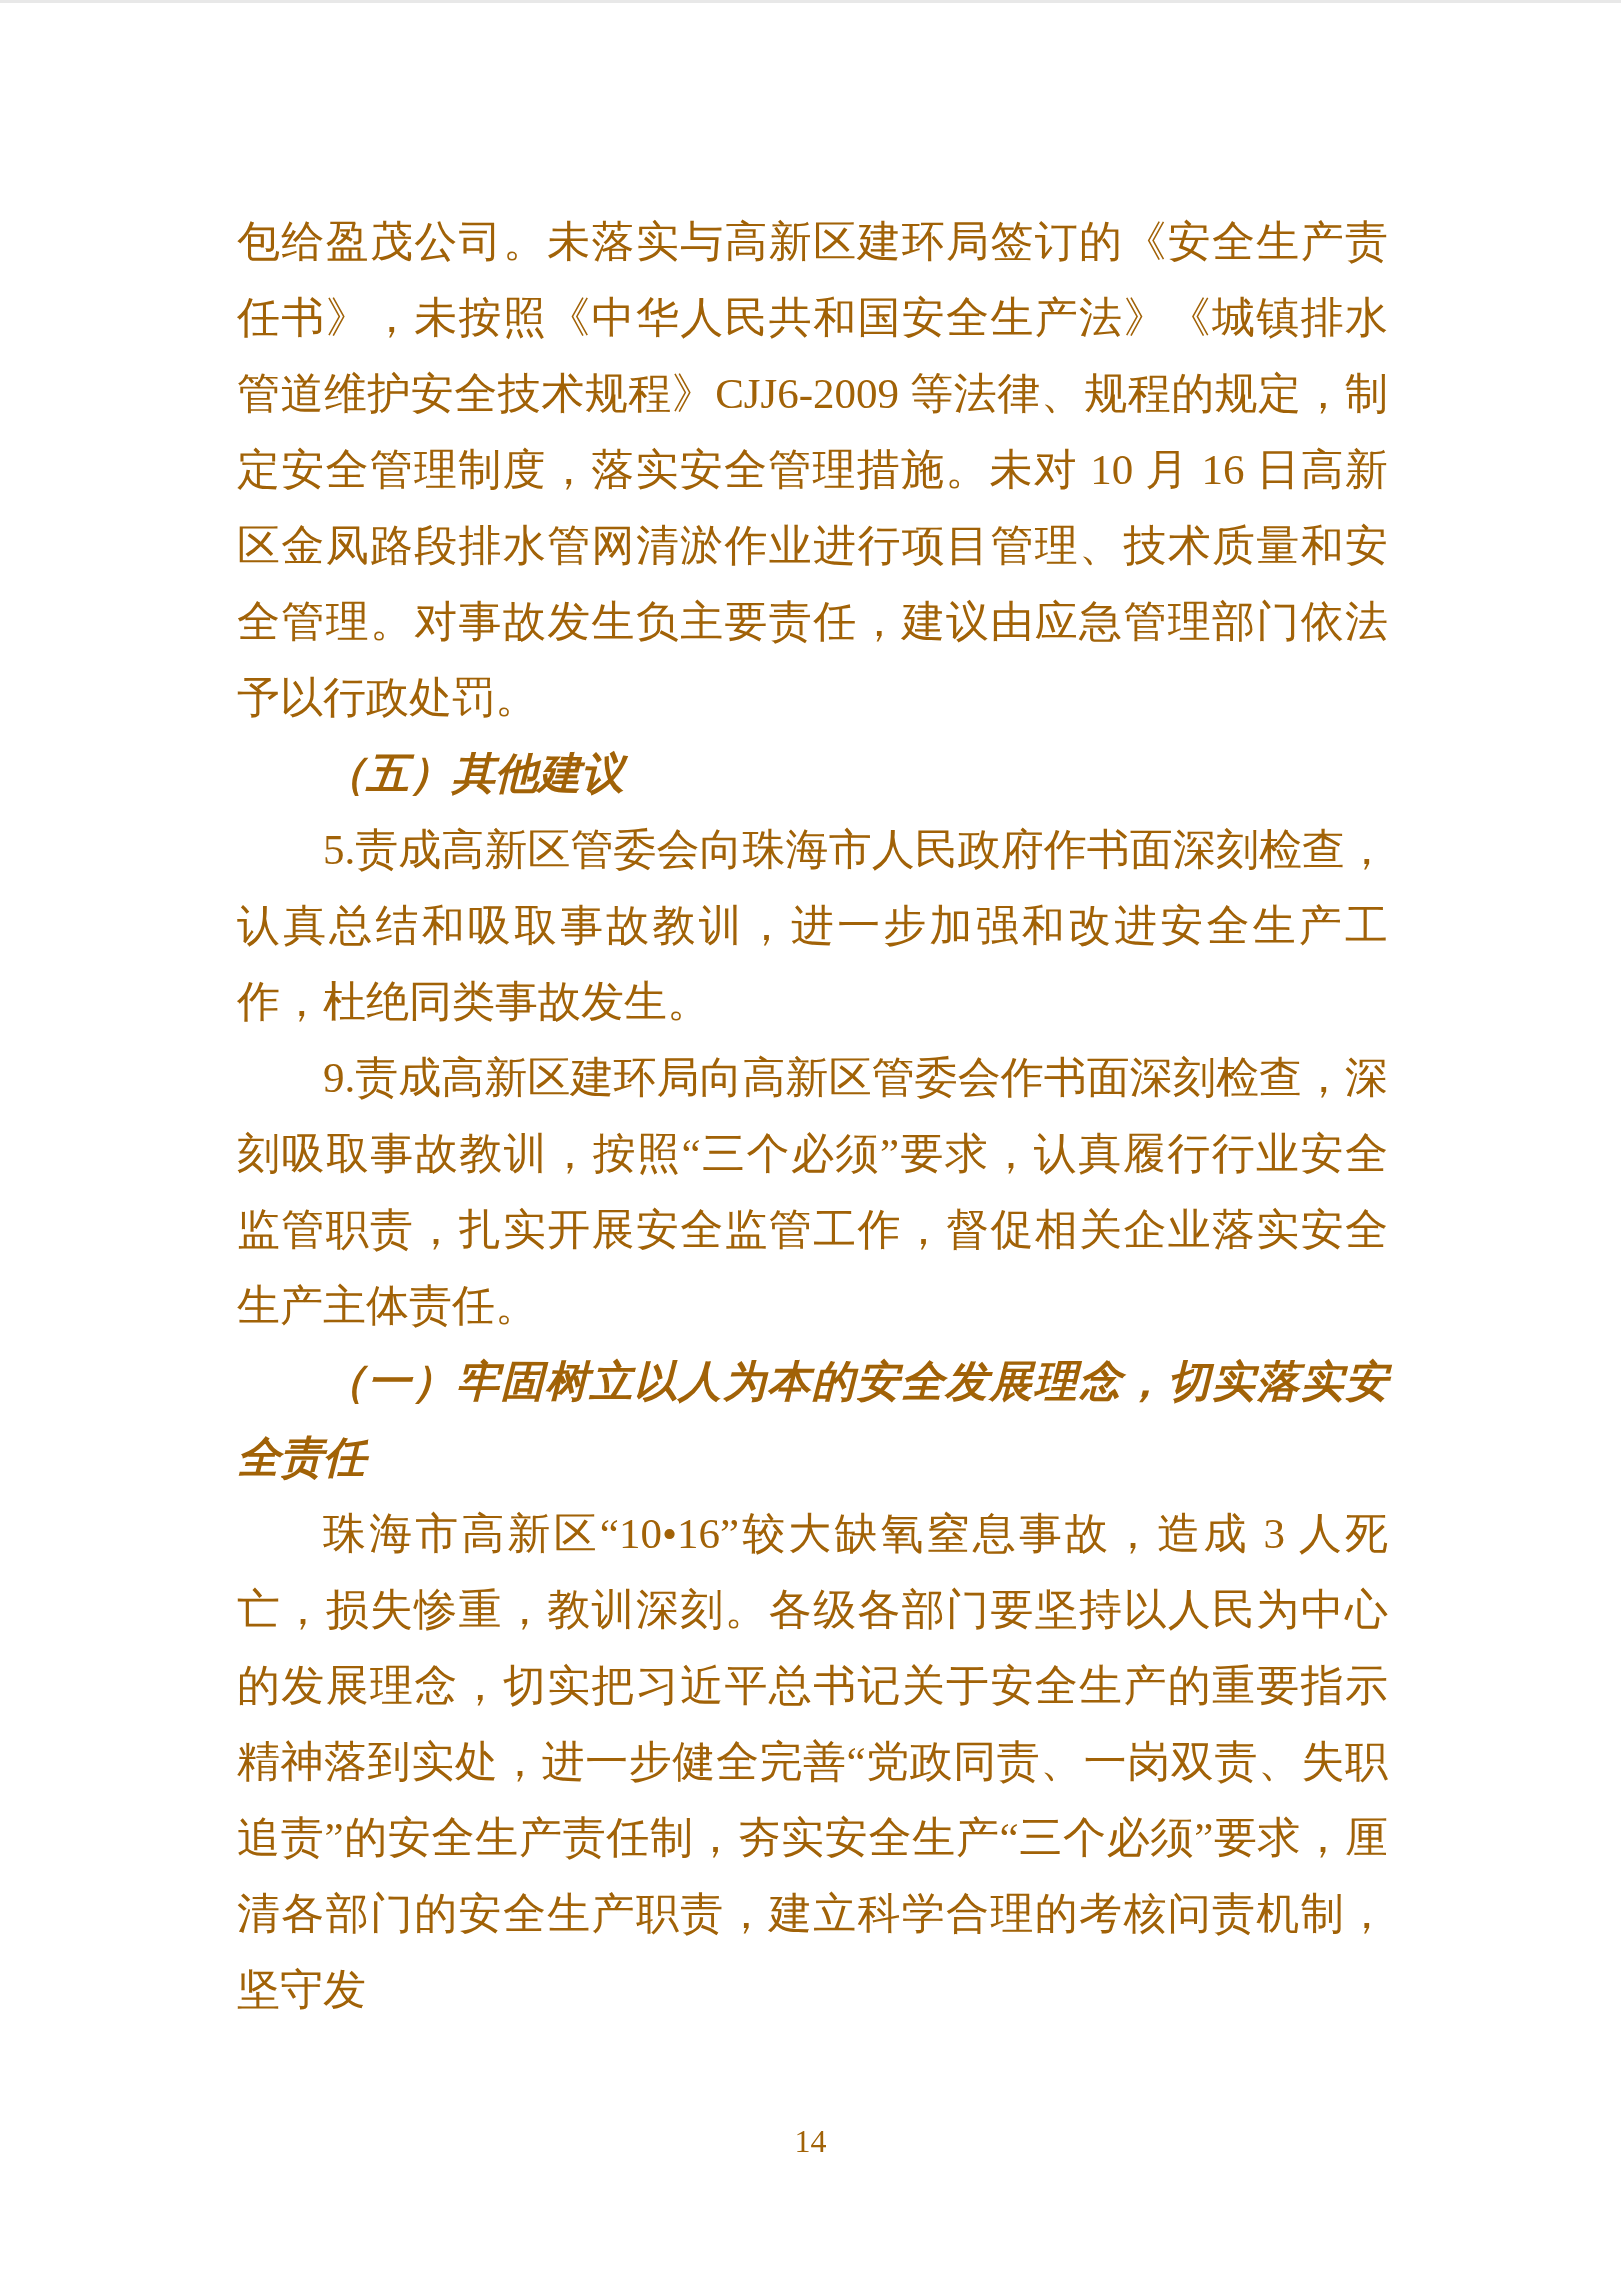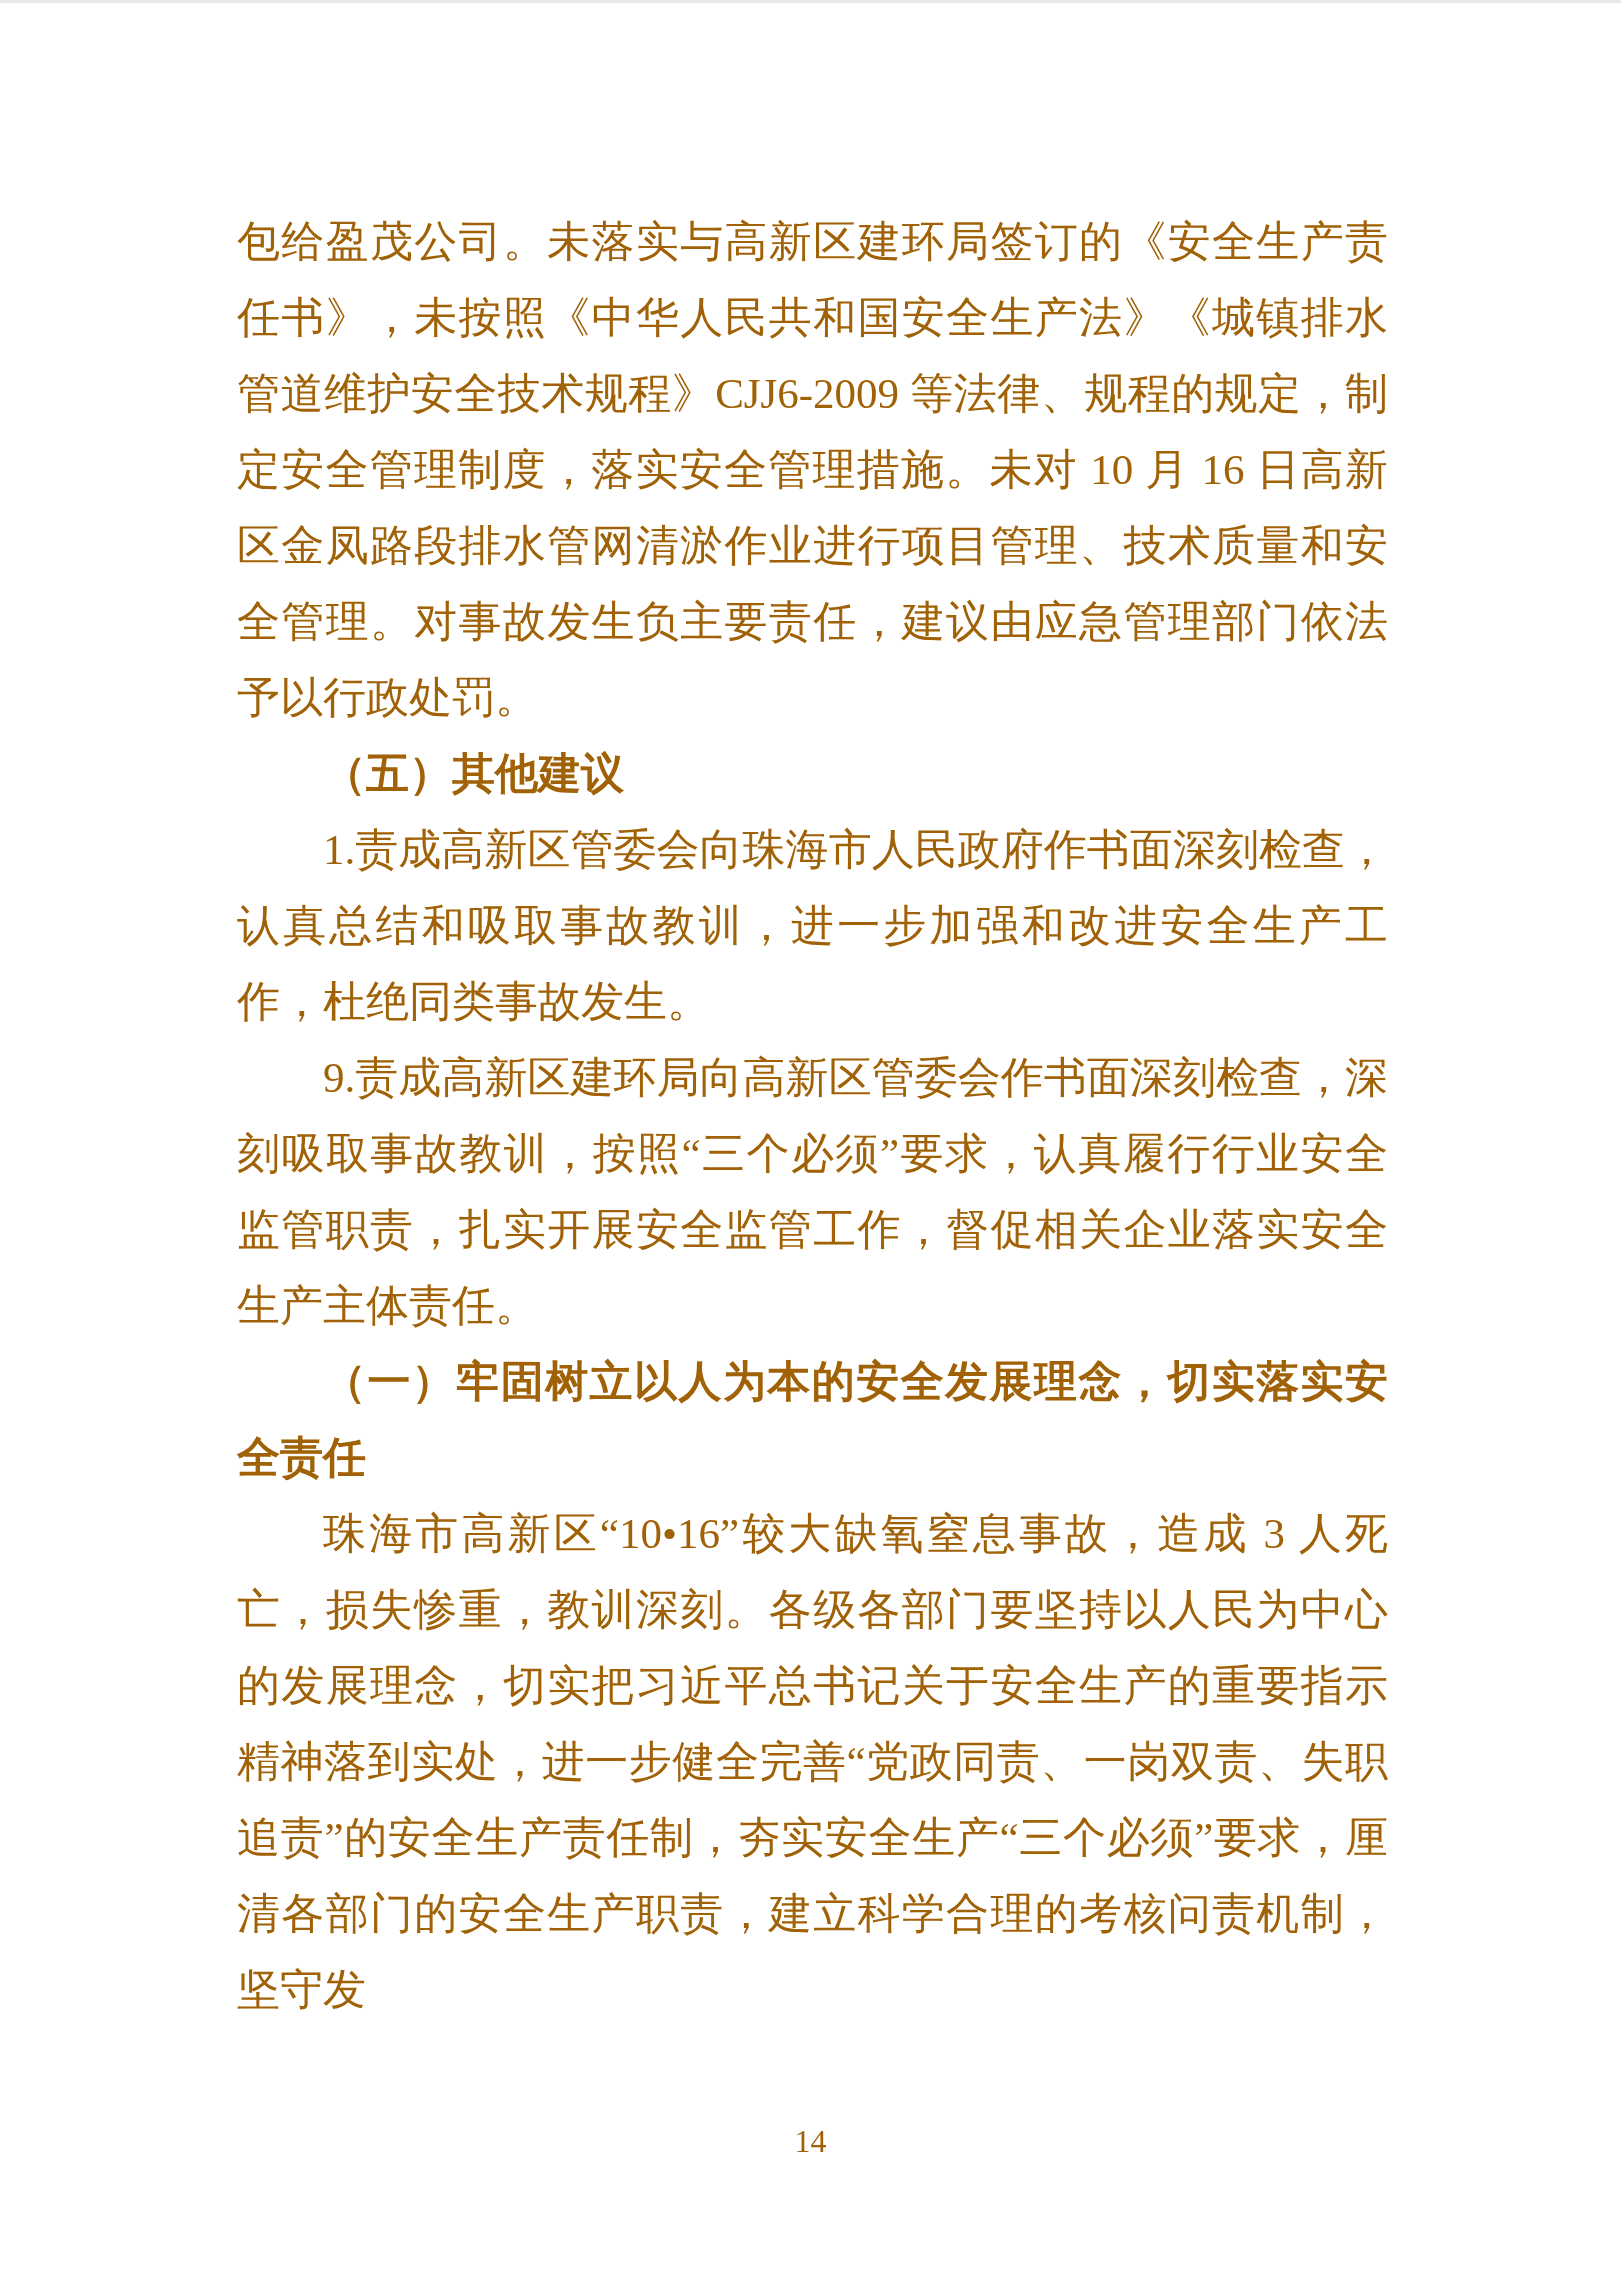--- a/index.html
+++ b/index.html
@@ -35,20 +35,21 @@
   .indent {
     text-indent: 2em;
   }
   
   .body-text {
     font-weight: normal;
   }
   
   .h-kai {
     font-weight: bold;
+    font-style: italic;
   }
   
   .h-hei {
     font-family: "Liberation Sans", "DejaVu Sans", sans-serif;
     font-weight: bold;
   }
   .footer {
     position: absolute;
     top: 2119px;
     left: 0;
@@ -63,21 +64,21 @@
 <body>
 
 <div class="page">
 
   <div class="content">
 
     <p class="body-text">包给盈茂公司。未落实与高新区建环局签订的《安全生产责任书》，未按照《中华人民共和国安全生产法》《城镇排水管道维护安全技术规程》CJJ6-2009 等法律、规程的规定，制定安全管理制度，落实安全管理措施。未对 10 月 16 日高新区金凤路段排水管网清淤作业进行项目管理、技术质量和安全管理。对事故发生负主要责任，建议由应急管理部门依法予以行政处罚。</p>
 
     <p class="h-kai indent">（五）其他建议</p>
 
-    <p class="body-text indent">1.责成高新区管委会向珠海市人民政府作书面深刻检查，认真总结和吸取事故教训，进一步加强和改进安全生产工作，杜绝同类事故发生。</p>
+    <p class="body-text indent">5.责成高新区管委会向珠海市人民政府作书面深刻检查，认真总结和吸取事故教训，进一步加强和改进安全生产工作，杜绝同类事故发生。</p>
 
     <p class="body-text indent">9.责成高新区建环局向高新区管委会作书面深刻检查，深刻吸取事故教训，按照“三个必须”要求，认真履行行业安全监管职责，扎实开展安全监管工作，督促相关企业落实安全生产主体责任。</p>
 
 
     <p class="h-kai indent">（一）牢固树立以人为本的安全发展理念，切实落实安全责任</p>
 
     <p class="body-text indent">珠海市高新区“10•16”较大缺氧窒息事故，造成 3 人死亡，损失惨重，教训深刻。各级各部门要坚持以人民为中心的发展理念，切实把习近平总书记关于安全生产的重要指示精神落到实处，进一步健全完善“党政同责、一岗双责、失职追责”的安全生产责任制，夯实安全生产“三个必须”要求，厘清各部门的安全生产职责，建立科学合理的考核问责机制，坚守发</p>
 
   </div>
 

